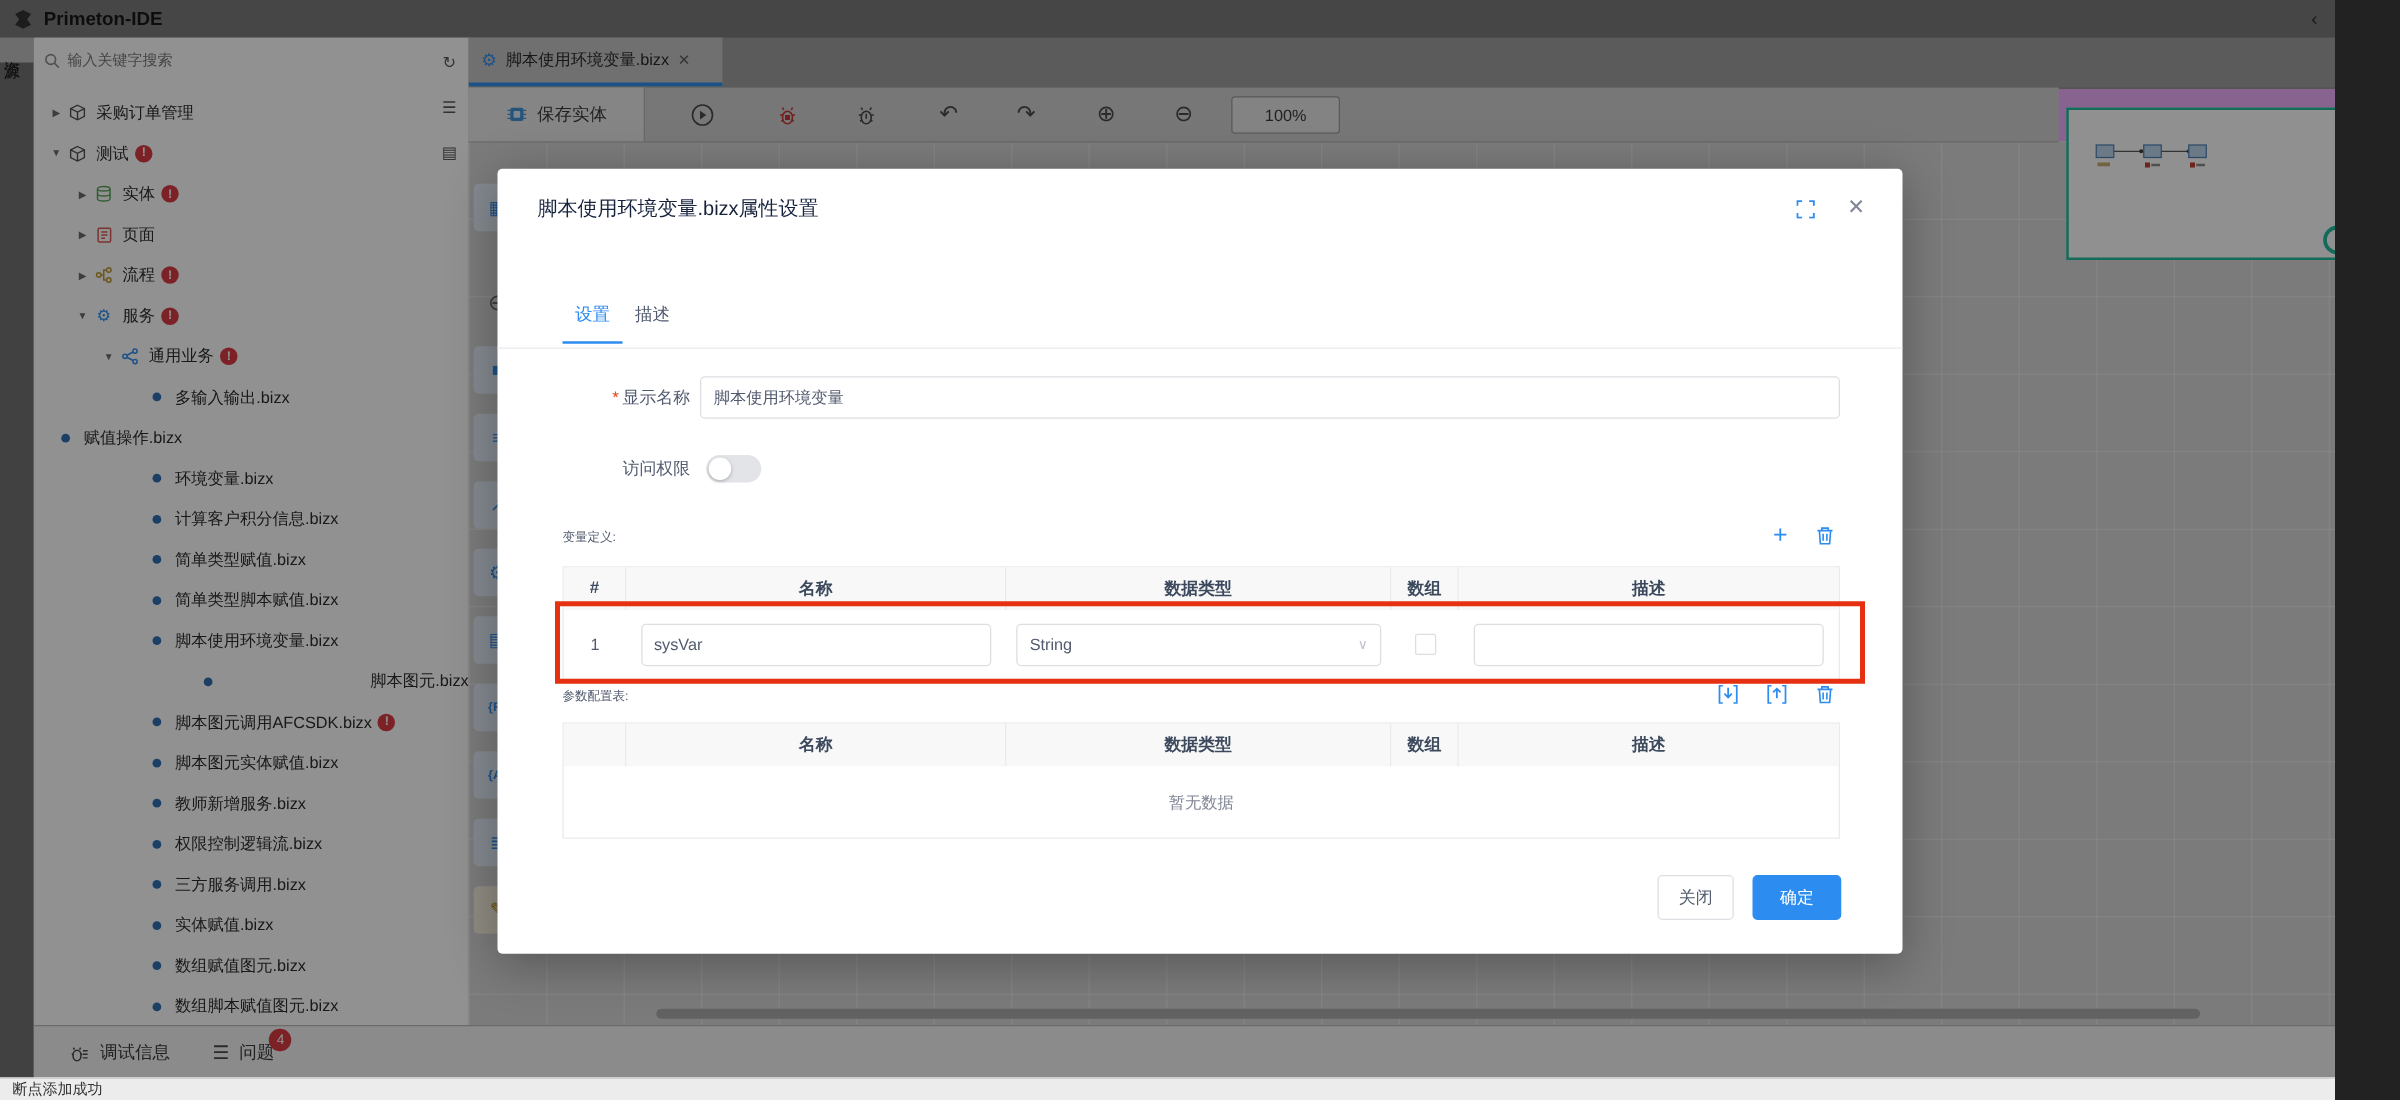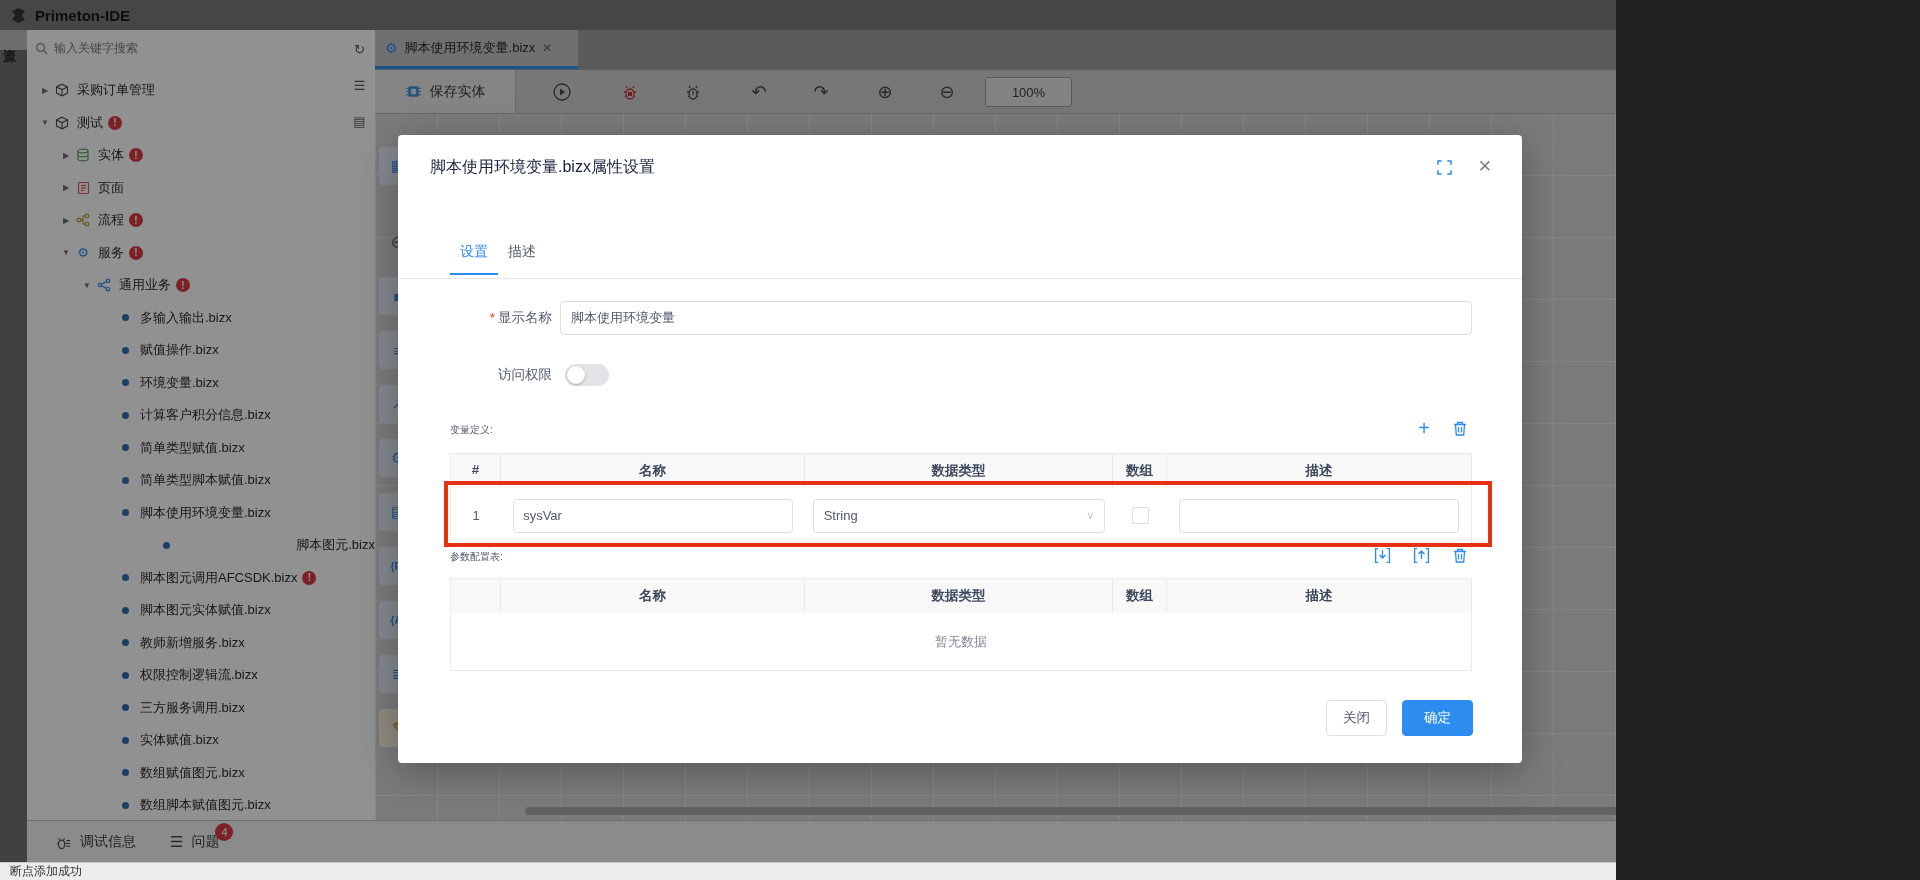--- a/index.html
+++ b/index.html
@@ -1,16 +1,16 @@
 <!DOCTYPE html>
 <html><head>
 <meta charset="utf-8">
 <style>
   html,body{margin:0;padding:0;background:#222;}
-  .stage{position:relative;width:1616px;height:880px;overflow:hidden;
+  .stage{position:relative;width:1868px;height:880px;overflow:hidden;
     font-family:"Liberation Sans","DejaVu Sans",sans-serif;background:#f0abfc;}
   
   .titlebar{position:absolute;left:0;top:0;width:1920px;height:30px;background:#777;
     border-bottom:1px solid #5f5f5f;display:flex;align-items:center;}
   .titlebar .logo{margin:0 8px 0 10px;display:flex;}
   .titlebar .apptitle{font-size:15px;font-weight:bold;color:#101010;}
   .tb-right{position:absolute;right:14px;top:0;height:30px;display:flex;align-items:center;gap:16px;color:#222;}
   .tb-right span{font-size:15px;cursor:pointer;}
   
   .activity{position:absolute;left:0;top:30px;width:27px;height:832px;background:#6e6e6e;}
@@ -248,21 +248,21 @@
           <span class="tlabel">通用业务</span>
           <span class="err-badge">!</span>
         </div>
         <div class="tree-row" style="padding-left: 73px;">
           <span class="arrow"></span>
           <span class="ticon">
             <span class="dot"></span>
           </span>
           <span class="tlabel">多输入输出.bizx</span>
         </div>
-        <div class="tree-row" style="padding-left: 73px;">
+        <div class="tree-row" style="">
           <span class="arrow"></span>
           <span class="ticon">
             <span class="dot"></span>
           </span>
           <span class="tlabel">赋值操作.bizx</span>
         </div>
         <div class="tree-row" style="padding-left: 73px;">
           <span class="arrow"></span>
           <span class="ticon">
             <span class="dot"></span>

